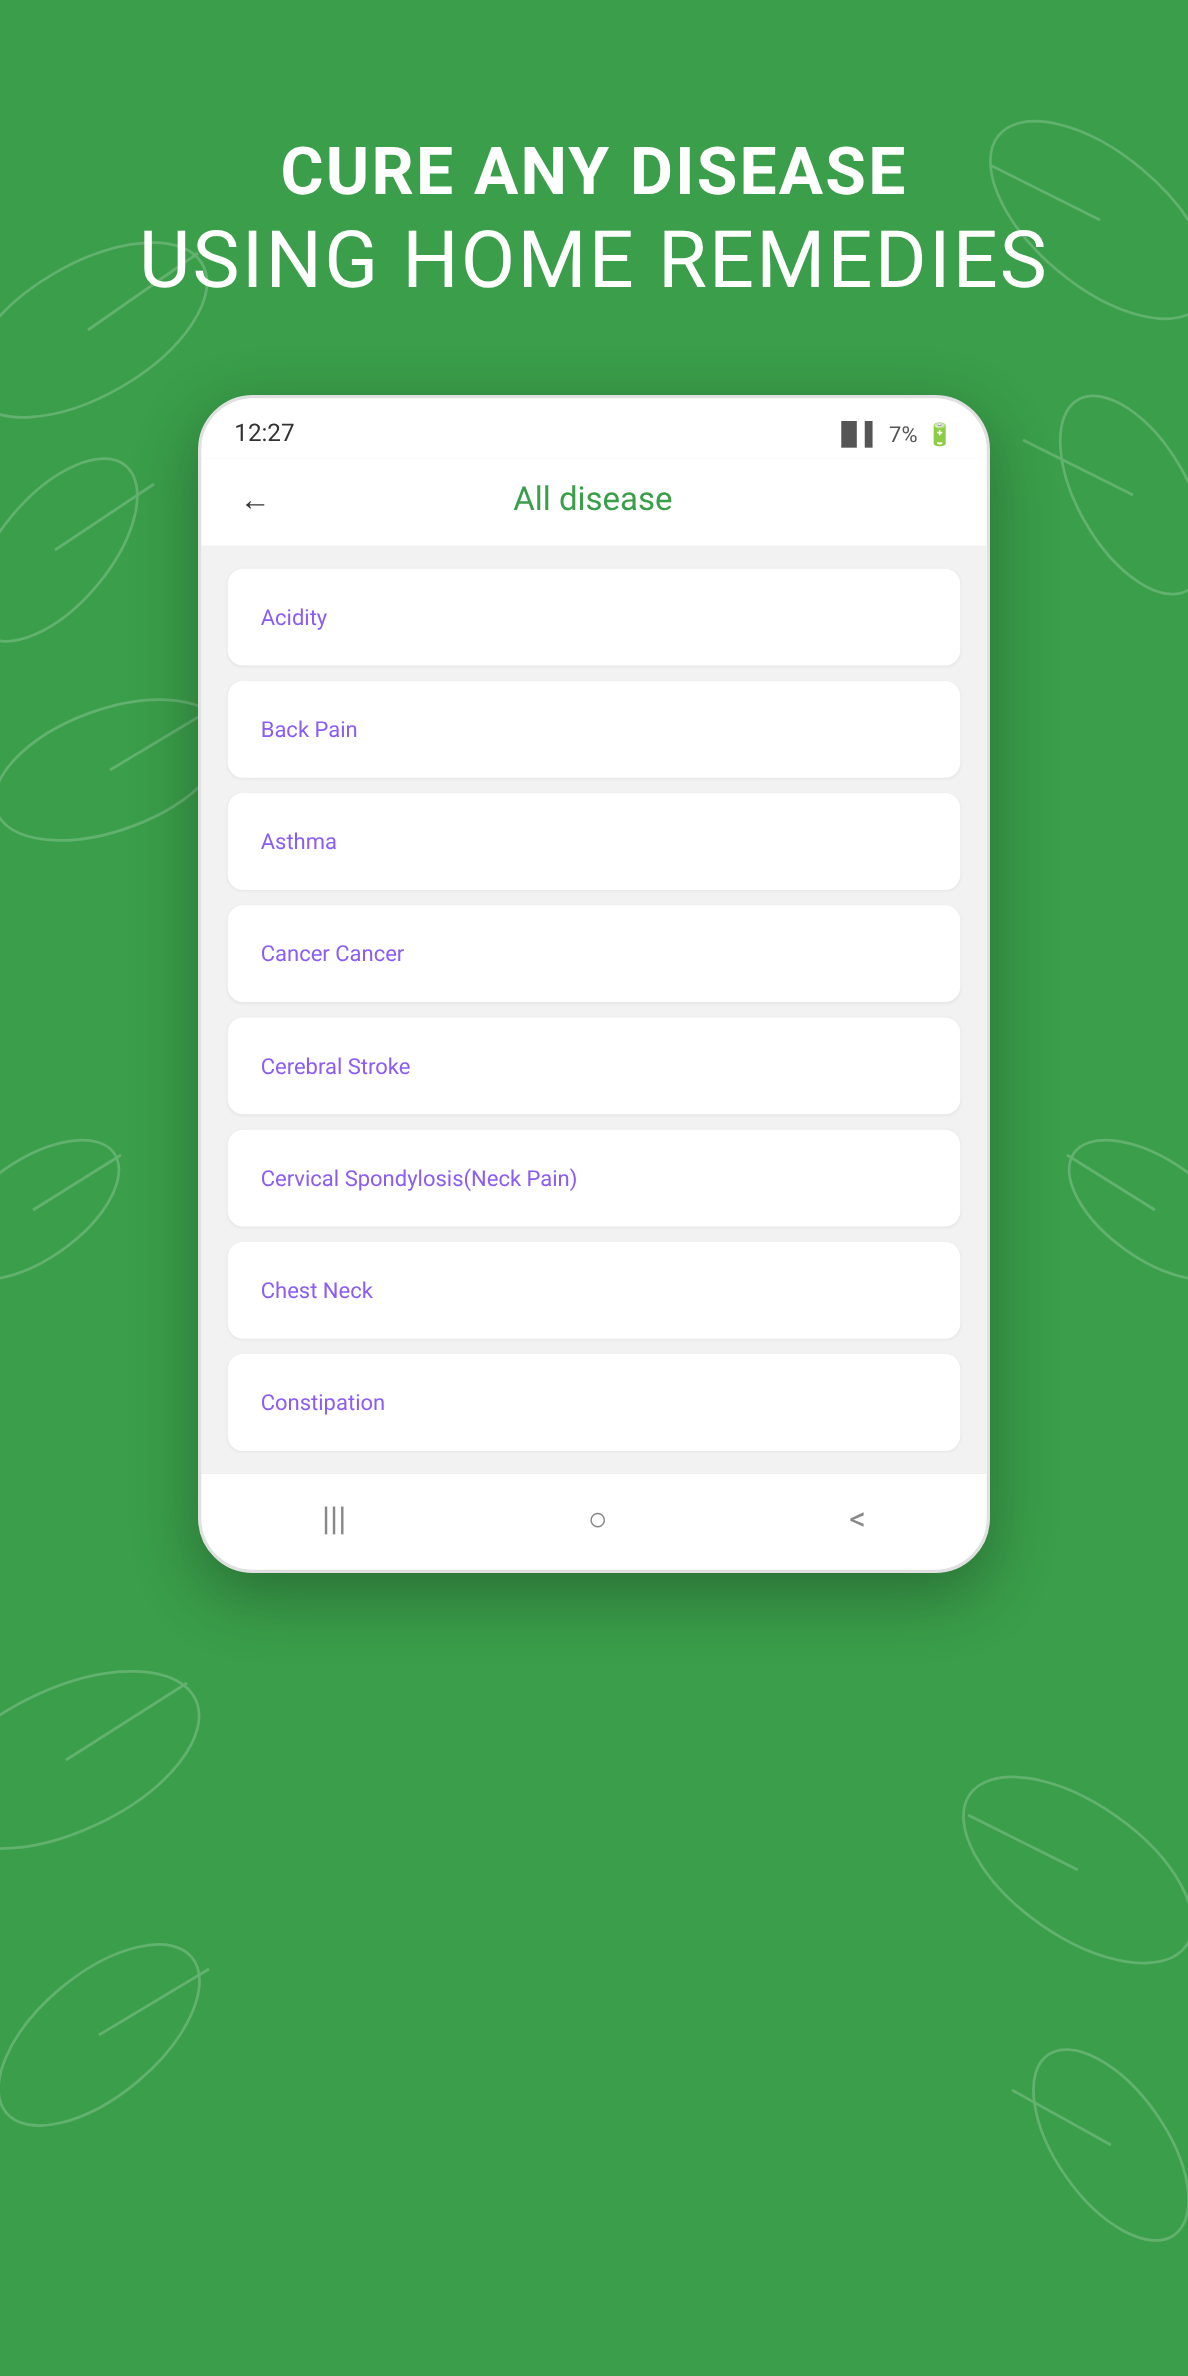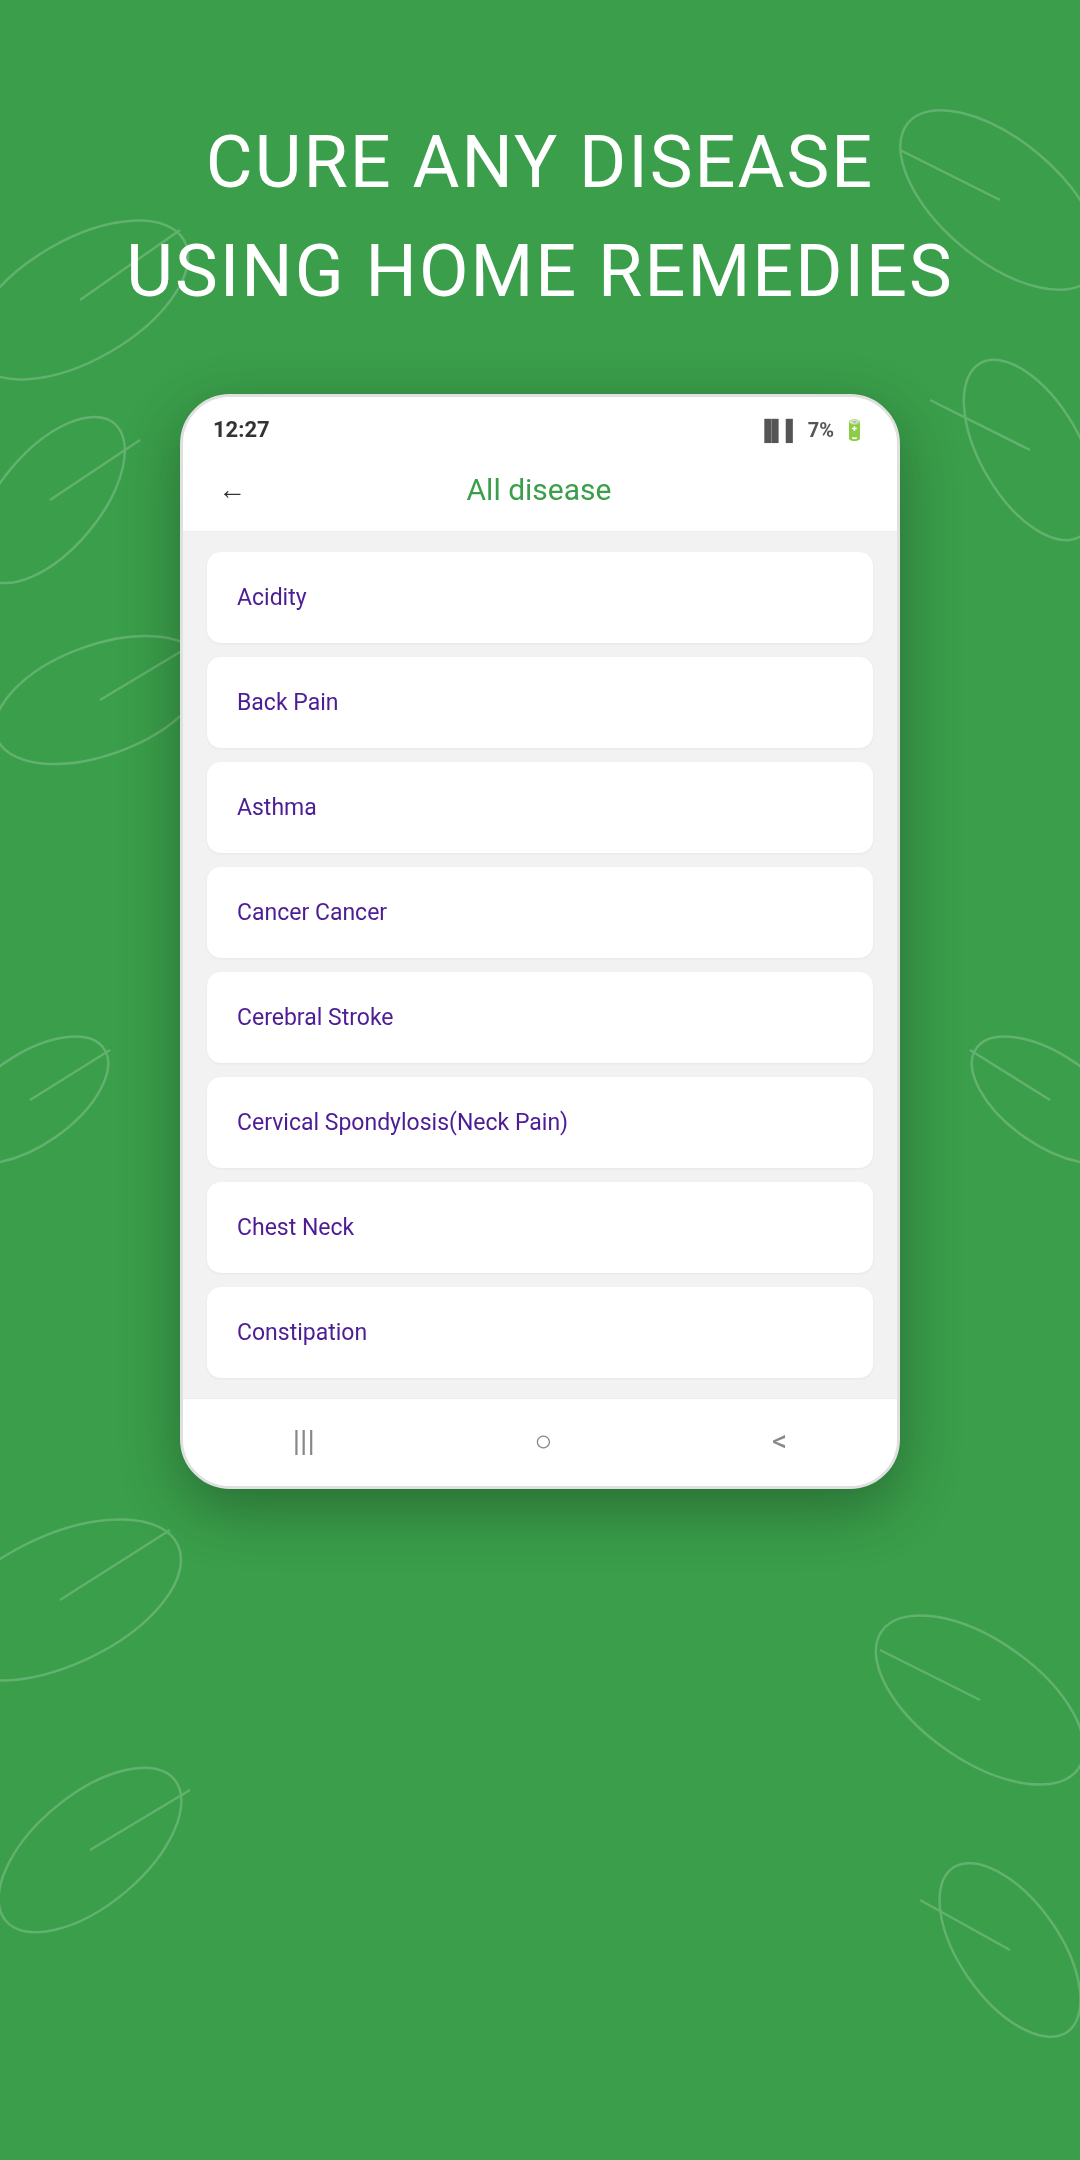--- a/index.html
+++ b/index.html
@@ -19,25 +19,25 @@
 
     .header-text {
       position: relative;
       z-index: 2;
       text-align: center;
       padding-top: 120px;
       padding-bottom: 60px;
     }
 
     .header-subtitle {
-      font-size: 72px;
-      font-weight: 400;
+      font-size: 60px;
+      font-weight: 700;
       color: white;
       letter-spacing: 2px;
-      margin-bottom: 24px;
+      margin-bottom: 3px;
     }
 
     .header-title {
       font-size: 72px;
       font-weight: 400;
       color: white;
       letter-spacing: 2px;
     }
 
     .phone-container {
@@ -57,21 +57,21 @@
       border: 3px solid #e0e0e0;
     }
 
     .status-bar {
       background: white;
       display: flex;
       justify-content: space-between;
       align-items: center;
       padding: 20px 30px 10px;
       font-size: 22px;
-      font-weight: 700;
+      font-weight: 400;
       color: #333;
     }
 
     .status-right {
       display: flex;
       align-items: center;
       gap: 8px;
       font-size: 20px;
       color: #555;
     }
@@ -105,22 +105,22 @@
       padding: 20px 24px;
       display: flex;
       flex-direction: column;
       gap: 14px;
     }
 
     .list-item {
       background: white;
       border-radius: 14px;
       padding: 32px 30px;
-      font-size: 23px;
-      color: #4c1d95;
+      font-size: 20px;
+      color: #8b5cf6;
       font-weight: 400;
       cursor: pointer;
       box-shadow: 0 1px 3px rgba(0,0,0,0.05);
     }
 
     .bottom-nav {
       background: white;
       display: flex;
       justify-content: space-around;
       align-items: center;

